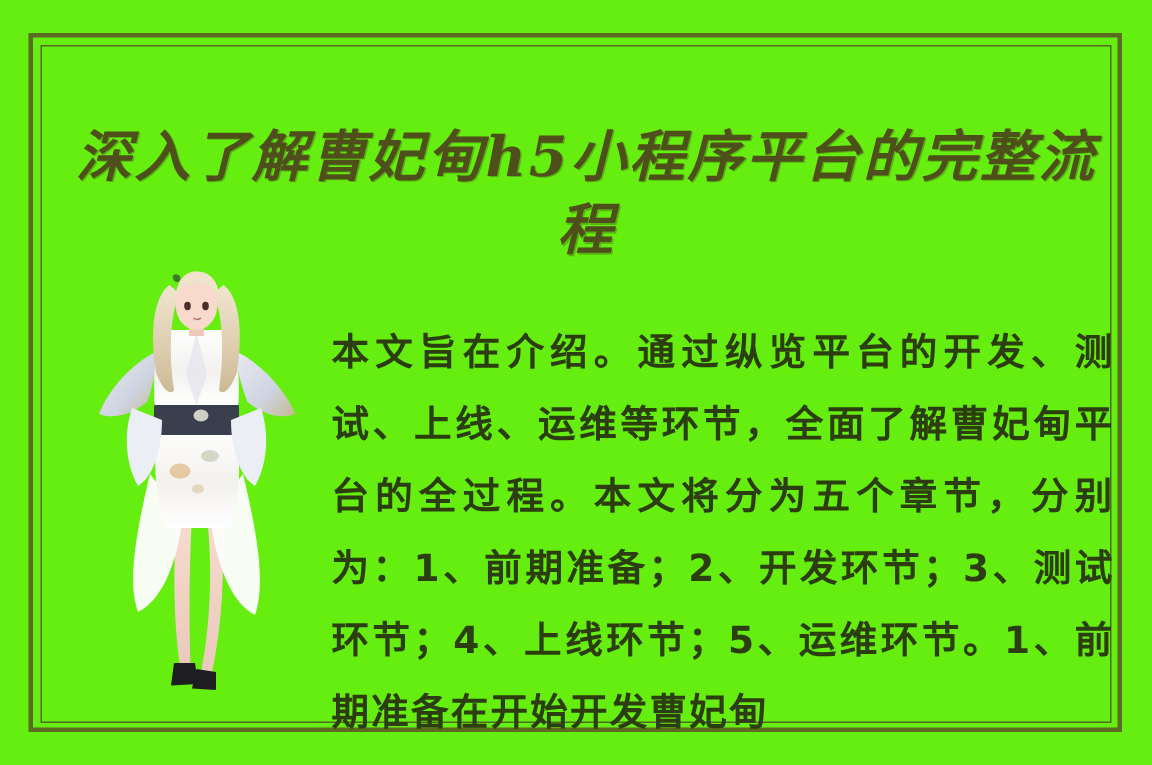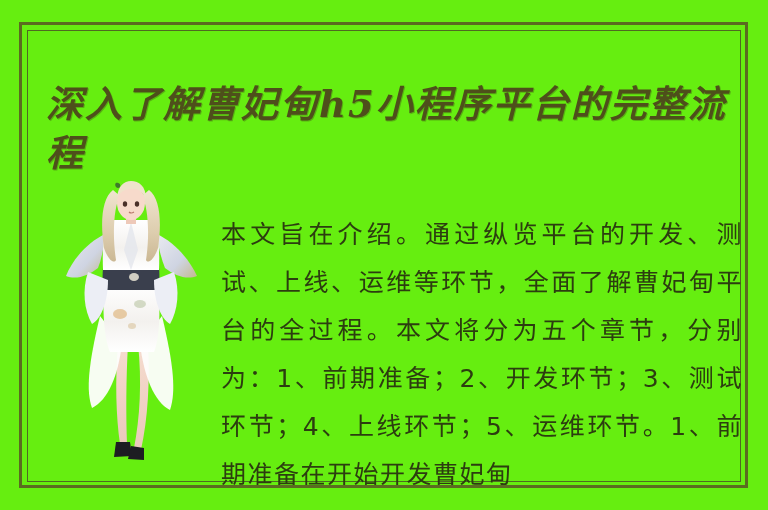--- a/index.html
+++ b/index.html
@@ -54,20 +54,21 @@
     color: #4e4f1b;
     font-size: 37px;
     line-height: 49px;
     letter-spacing: 2px;
     font-weight: 700;
     font-style: italic;
     font-family: "DejaVu Serif", "Liberation Serif", serif;
     text-shadow: 1px 1px 0 rgba(60,70,20,0.35);
     white-space: normal;
     word-break: break-all;
+    text-align: center;
   }
 
   
   .illustration {
     position: absolute;
     left: 58px;
     top: 176px;
     width: 150px;
     height: 300px;
   }
@@ -86,20 +87,21 @@
     color: #2c3d10;
     font-size: 25px;
     line-height: 48px;
     letter-spacing: 1.5px;
     text-align: justify;
     text-justify: inter-character;
     word-break: break-all;
     overflow: hidden;
     max-height: 292px;
     font-family: "DejaVu Sans", "Liberation Sans", sans-serif;
+    font-weight: bold;
   }
 </style>
 </head>
 <body>
 
 <div class="page">
 
   <div class="frame-outer"></div>
   <div class="frame-inner"></div>
 

